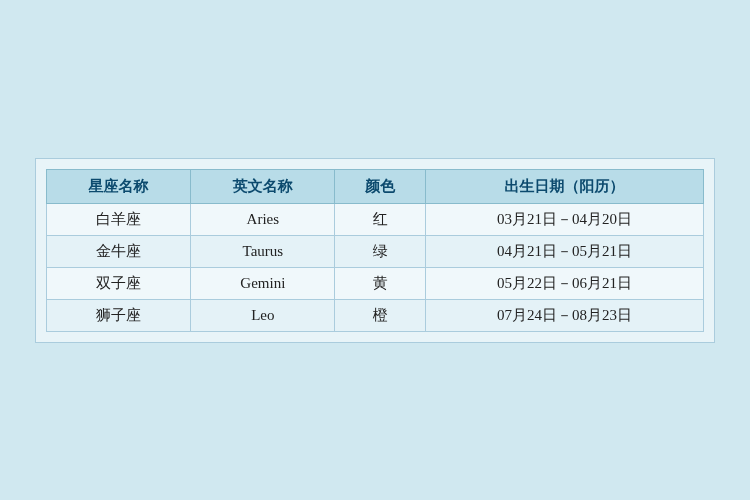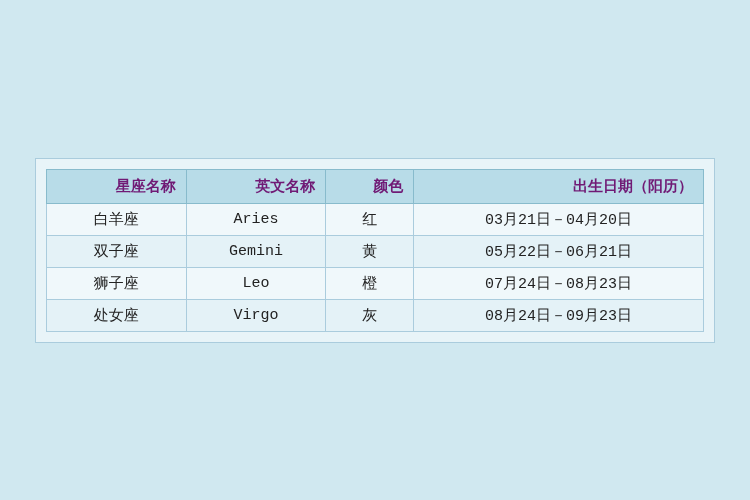--- a/index.html
+++ b/index.html
@@ -32,28 +32,27 @@
       color: #222;
     }
 
     thead tr {
       background-color: #b8dce8;
     }
 
     thead th {
       border: 1px solid #88bbcc;
       padding: 7px 10px;
-      text-align: right;
+      text-align: center;
       font-weight: bold;
-      color: #701a75;
+      color: #0c4a6e;
     }
 
     tbody tr {
       background-color: #f0f8fb;
-      font-family: Liberation Mono, monospace;
     }
 
     tbody tr:nth-child(even) {
       background-color: #e4f2f7;
     }
 
     tbody td {
       border: 1px solid #aaccdd;
       padding: 6px 10px;
       text-align: center;
@@ -73,32 +72,32 @@
       </tr>
     </thead>
     <tbody id="table-body">
     <tr>
           <td>白羊座</td>
           <td>Aries</td>
           <td>红</td>
           <td>03月21日－04月20日</td>
         </tr>
         <tr>
+          <td>金牛座</td>
+          <td>Taurus</td>
+          <td>绿</td>
+          <td>04月21日－05月21日</td>
+        </tr>
+        <tr>
           <td>双子座</td>
           <td>Gemini</td>
           <td>黄</td>
           <td>05月22日－06月21日</td>
         </tr>
         <tr>
           <td>狮子座</td>
           <td>Leo</td>
           <td>橙</td>
           <td>07月24日－08月23日</td>
         </tr>
-        <tr>
-          <td>处女座</td>
-          <td>Virgo</td>
-          <td>灰</td>
-          <td>08月24日－09月23日</td>
-        </tr>
       </tbody>
   </table>
 </div>
 
 </body></html>

